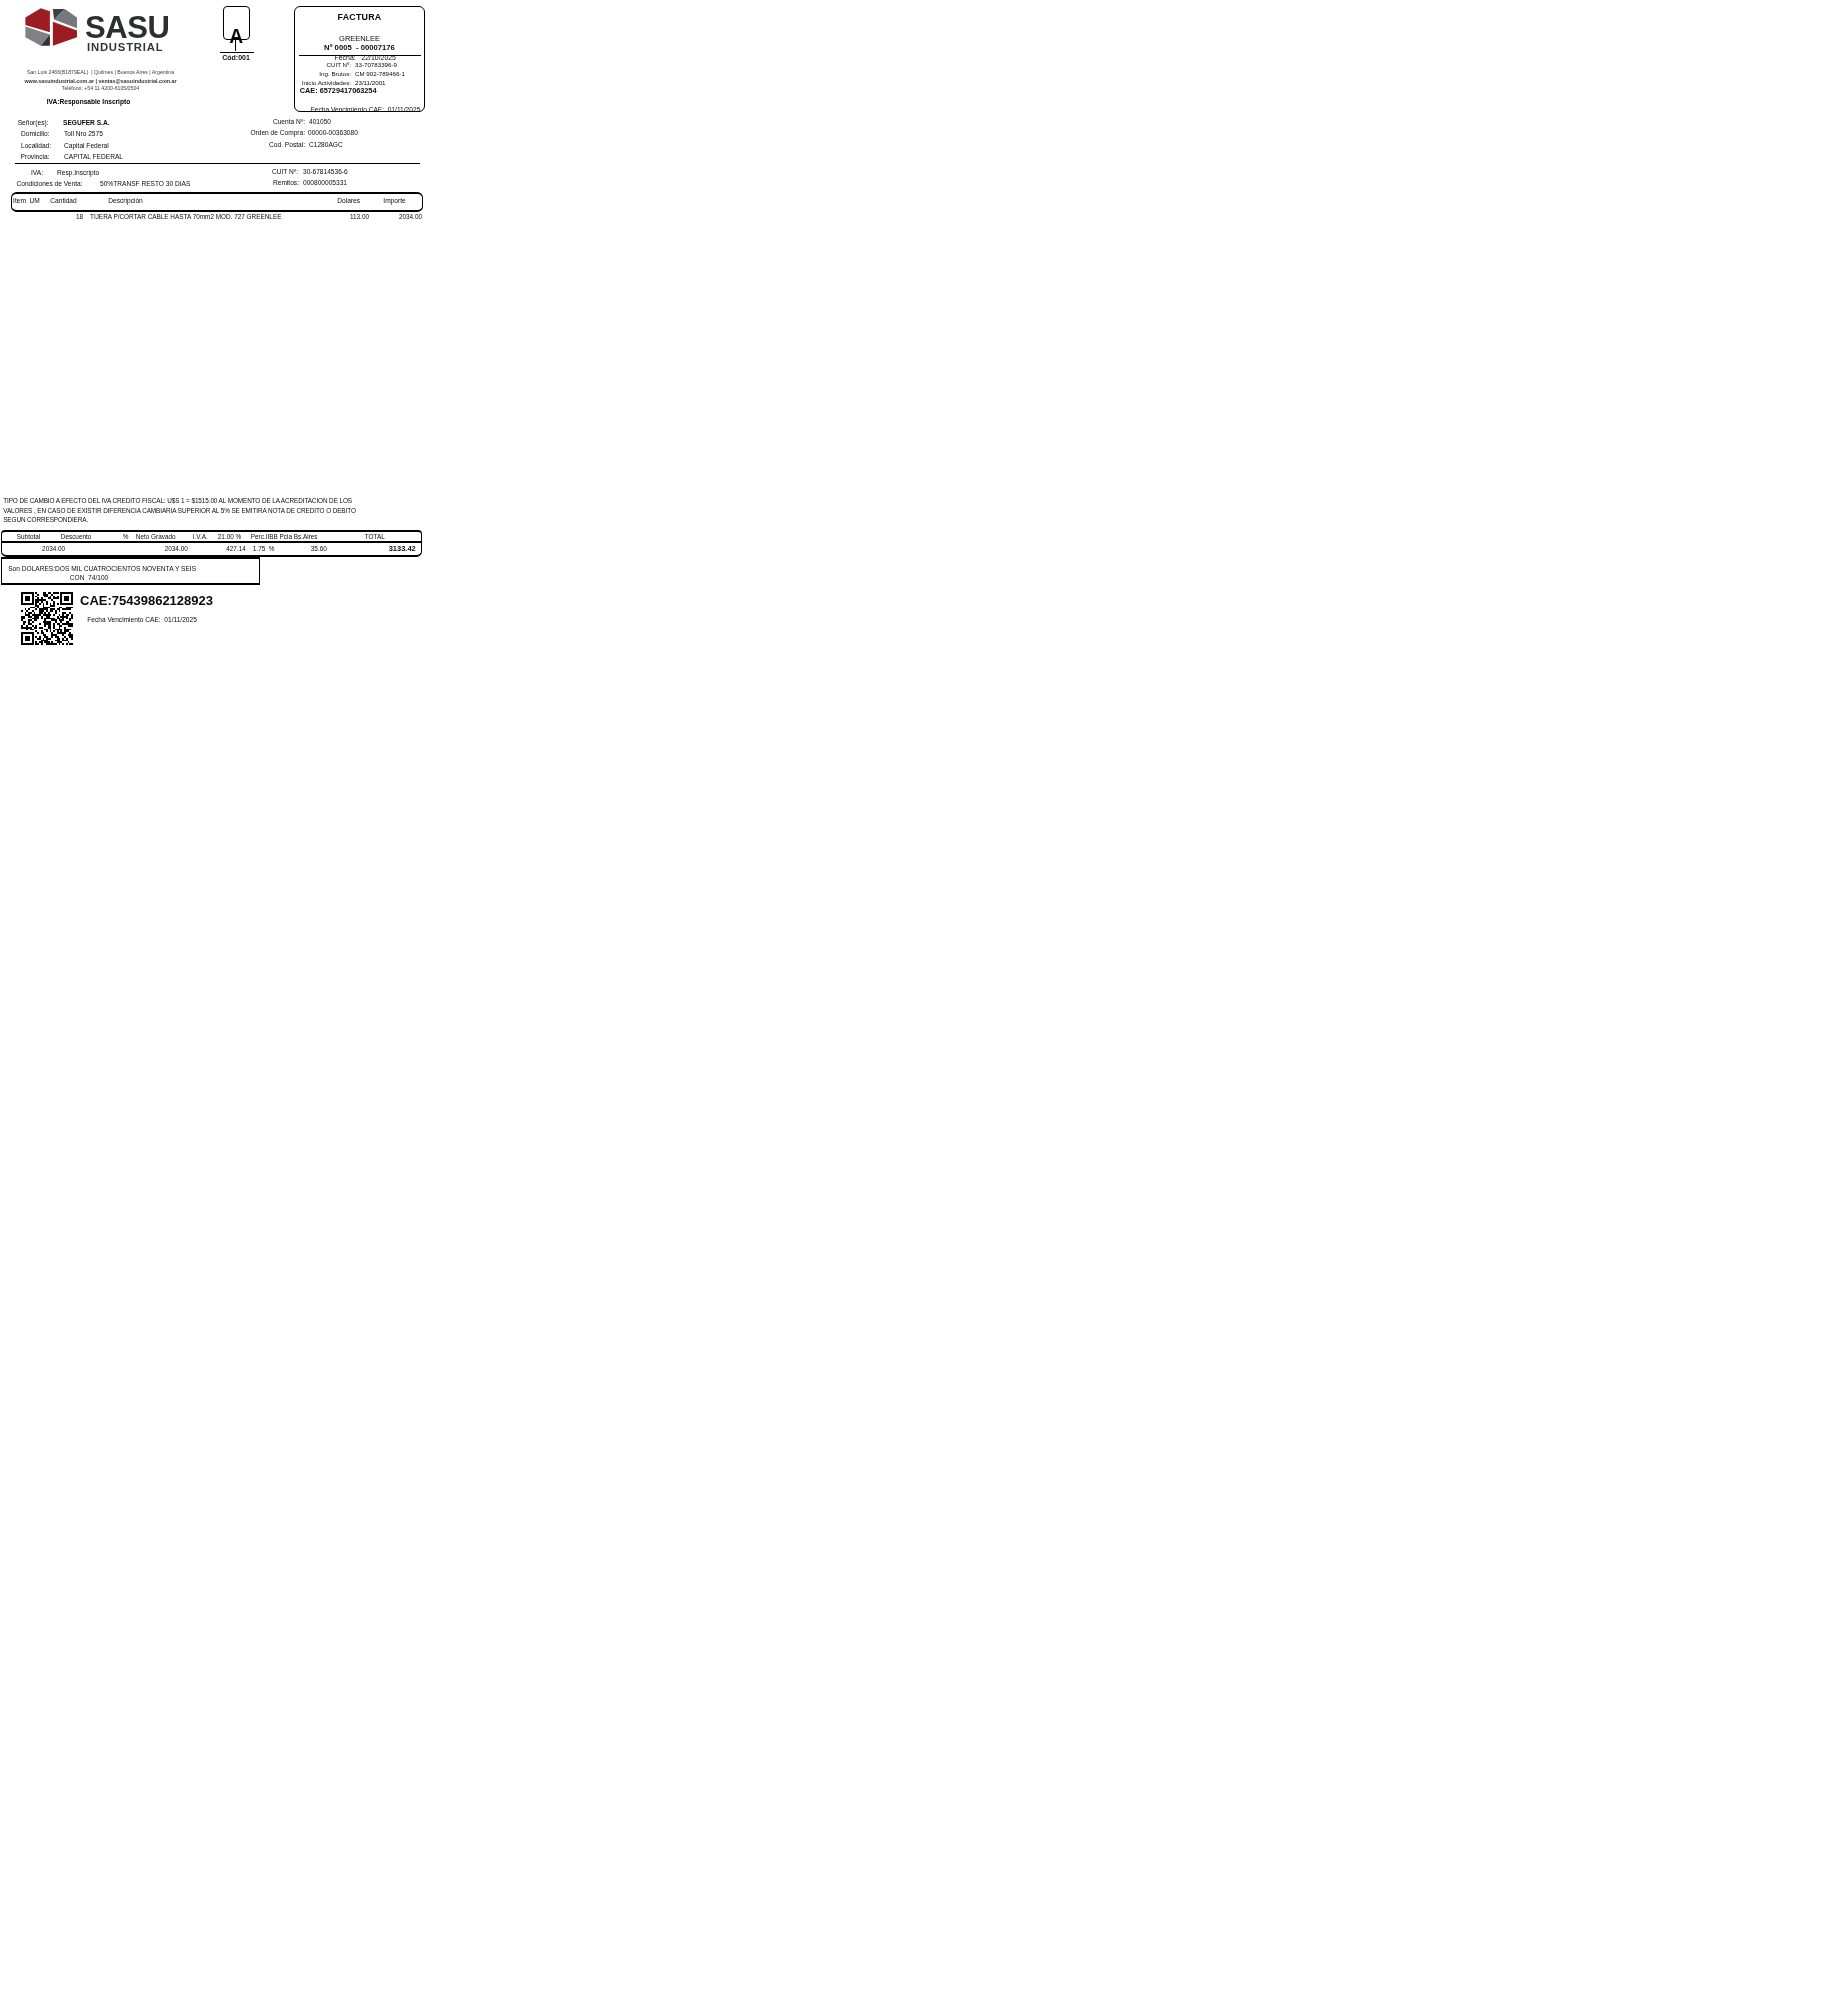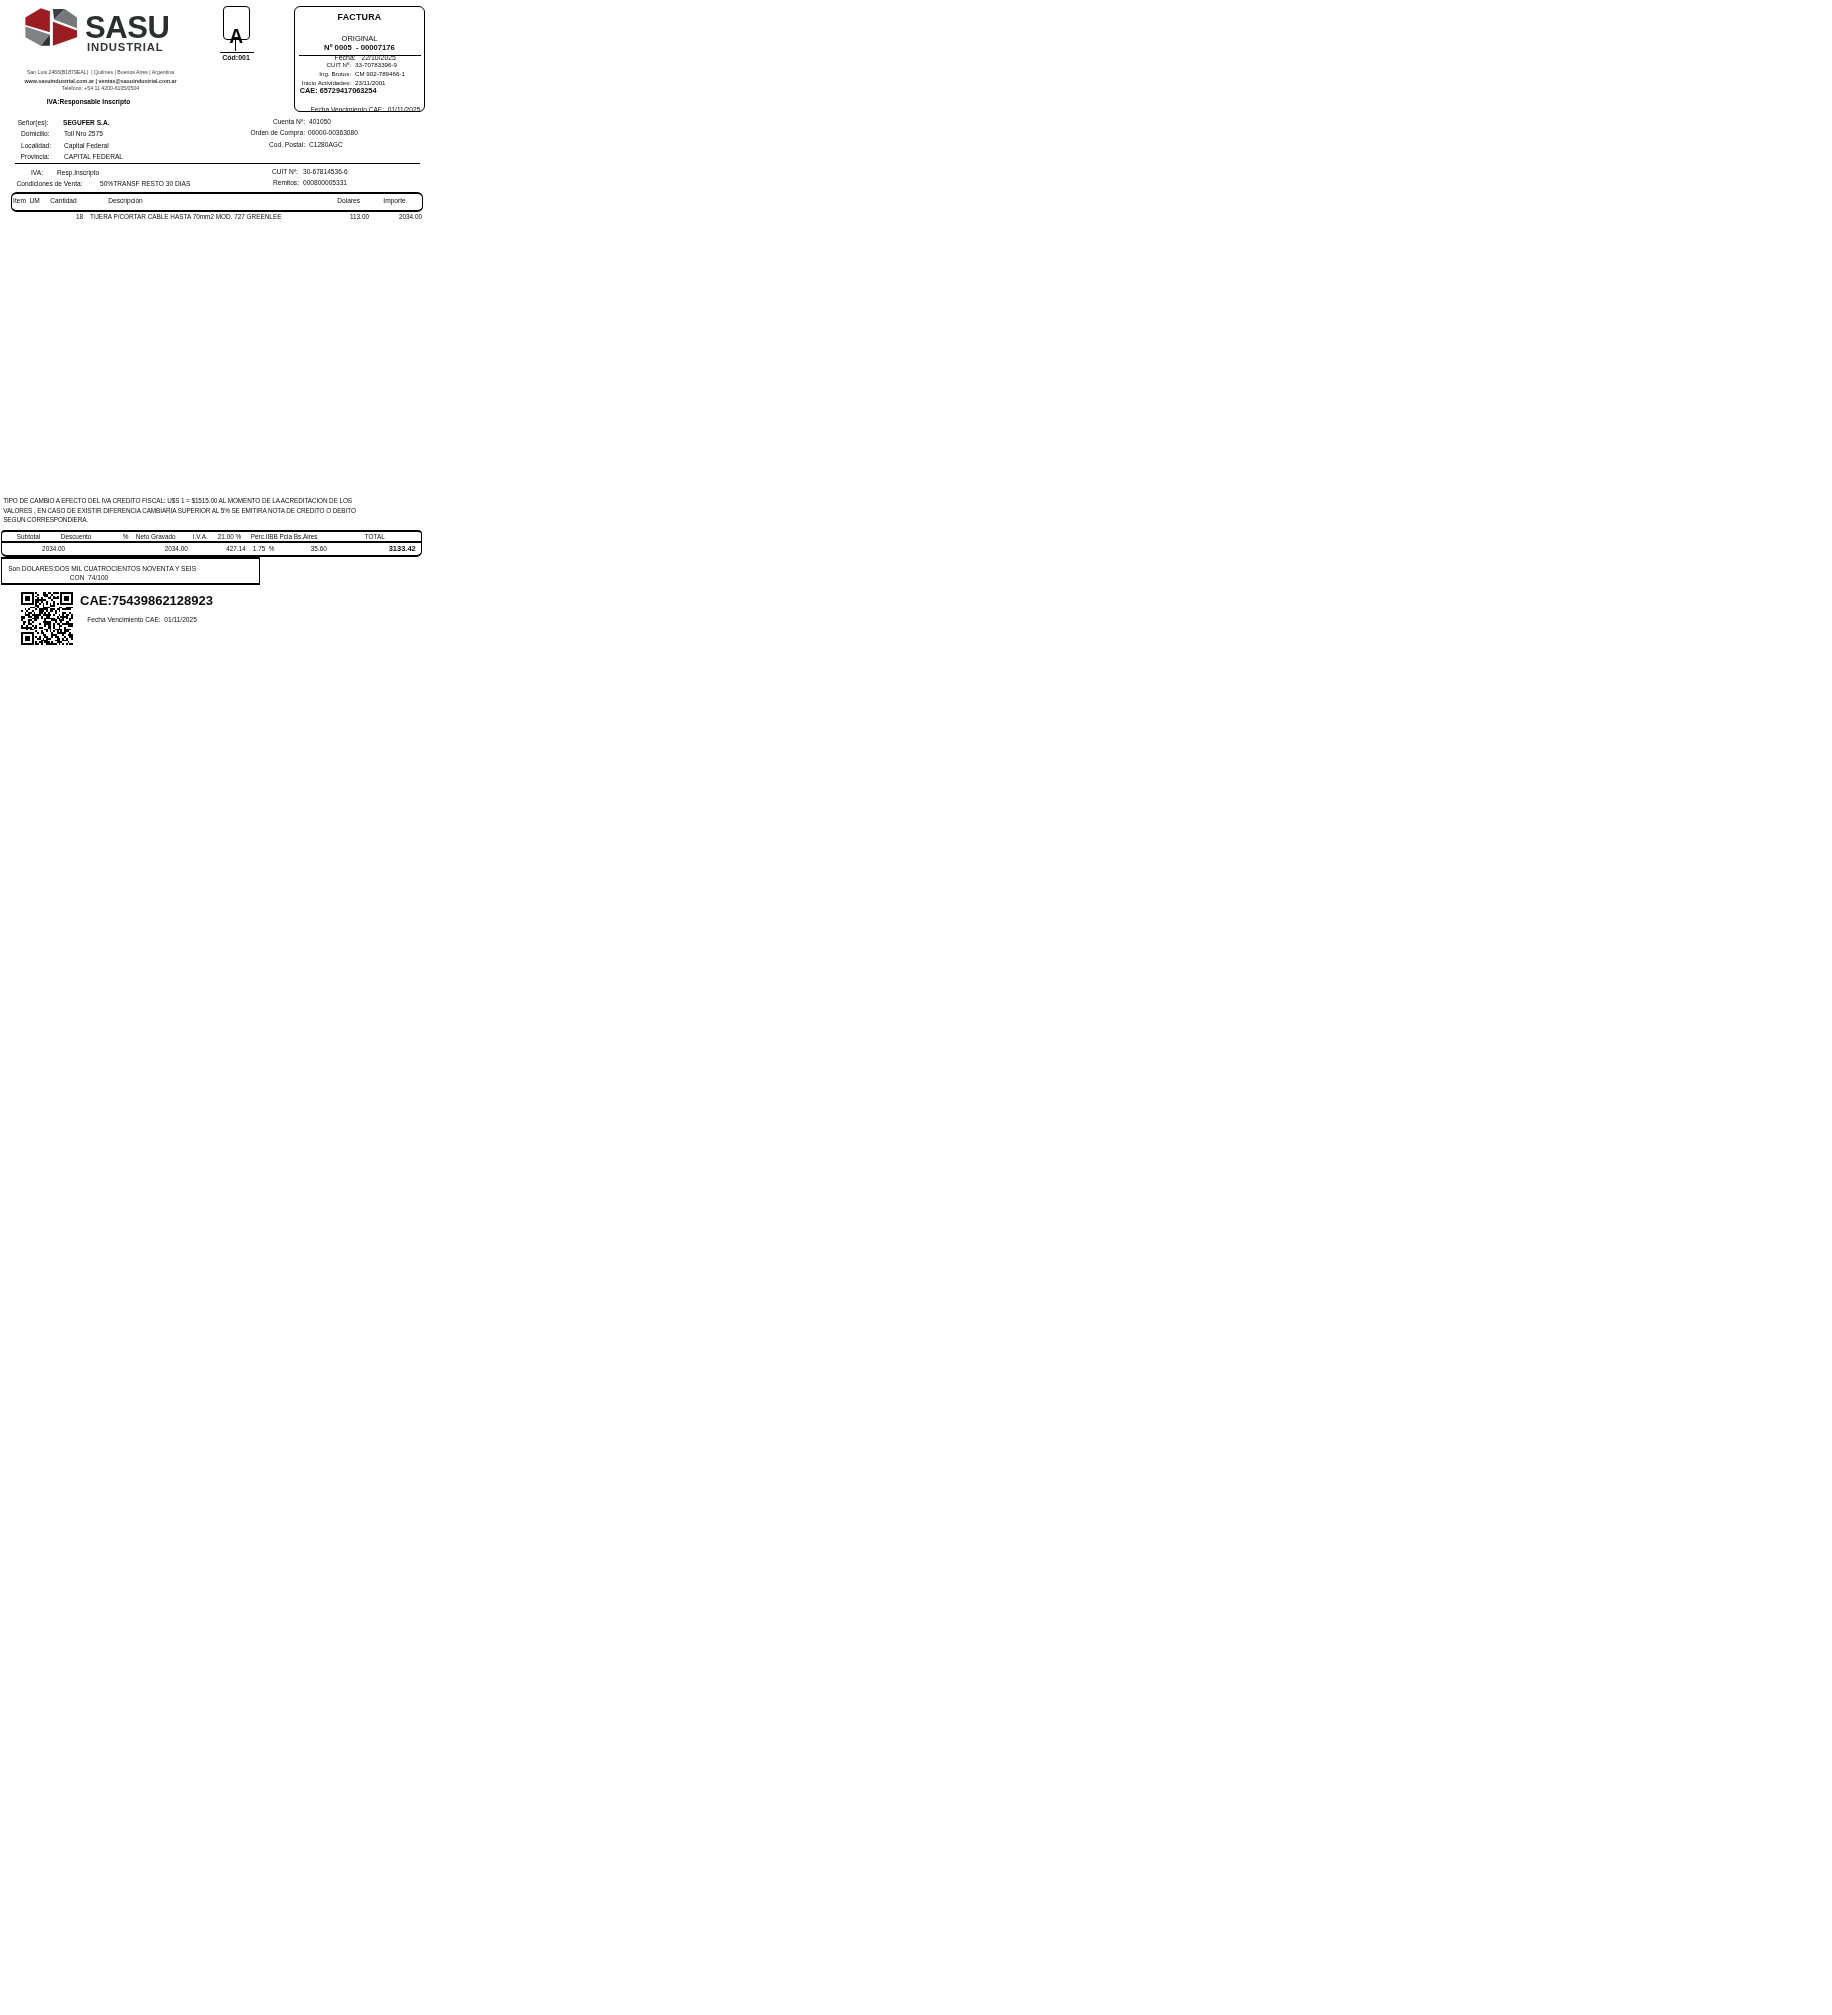--- a/index.html
+++ b/index.html
@@ -71,21 +71,21 @@
   <div class="abs letterbox">
     <div class="letter">A</div>
   </div>
   <div class="abs blk" style="left:235px;top:40px;width:1.2px;height:11.3px;"></div>
   <div class="abs blk" style="left:220px;top:52px;width:34px;height:1.2px;"></div>
   <div class="abs ctr b" style="left:216px;top:54px;width:40px;font-size:7px;">Cód:001</div>
 
   <div class="abs invoicebox">
     <div class="abs inv-title ctr" style="left:0;top:4.8px;width:100%;">FACTURA</div>
     <div class="abs inv-num ctr" style="left:0;top:17.3px;width:100%;margin-top:20px;">Nº 0005  - 00007176</div>
-    <div class="abs inv-orig ctr" style="left:0;top:28px;width:100%;">ORIGINAL</div>
+    <div class="abs inv-orig ctr" style="left:0;top:28px;width:100%;">GREENLEE</div>
     <div class="abs inv-fecha" style="left:0;top:39px;width:100%;text-align:center;">
       <span>Fecha:</span><span>   </span><span>22/10/2025</span>
     </div>
     <div class="abs blk" style="left:4px;top:48px;width:122px;height:1.2px;"></div>
     <div class="abs inv-sm rgt" style="left:0;top:54px;width:56px;">CUIT Nº:</div>
     <div class="abs inv-sm" style="left:60px;top:54px;">33-70783396-9</div>
     <div class="abs inv-sm rgt" style="left:0;top:63px;width:56px;">Ing. Brutos:</div>
     <div class="abs inv-sm" style="left:60px;top:63px;">CM 902-789466-1</div>
     <div class="abs inv-sm rgt" style="left:0;top:72px;width:56px;">Inicio Actividades:</div>
     <div class="abs inv-sm" style="left:60px;top:72px;">23/11/2001</div>

